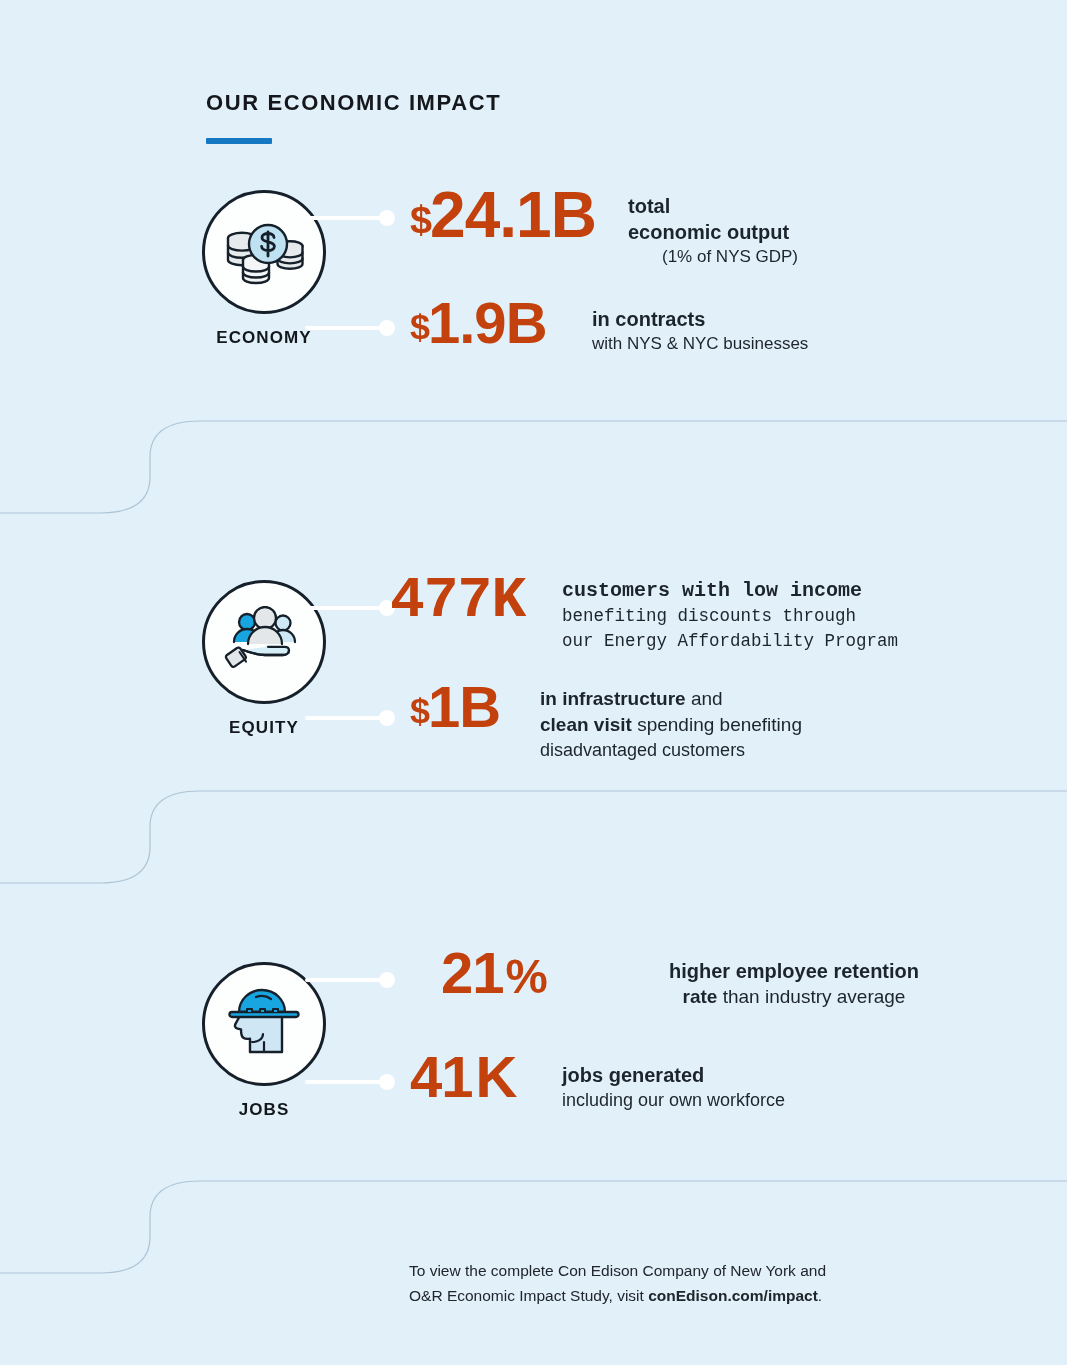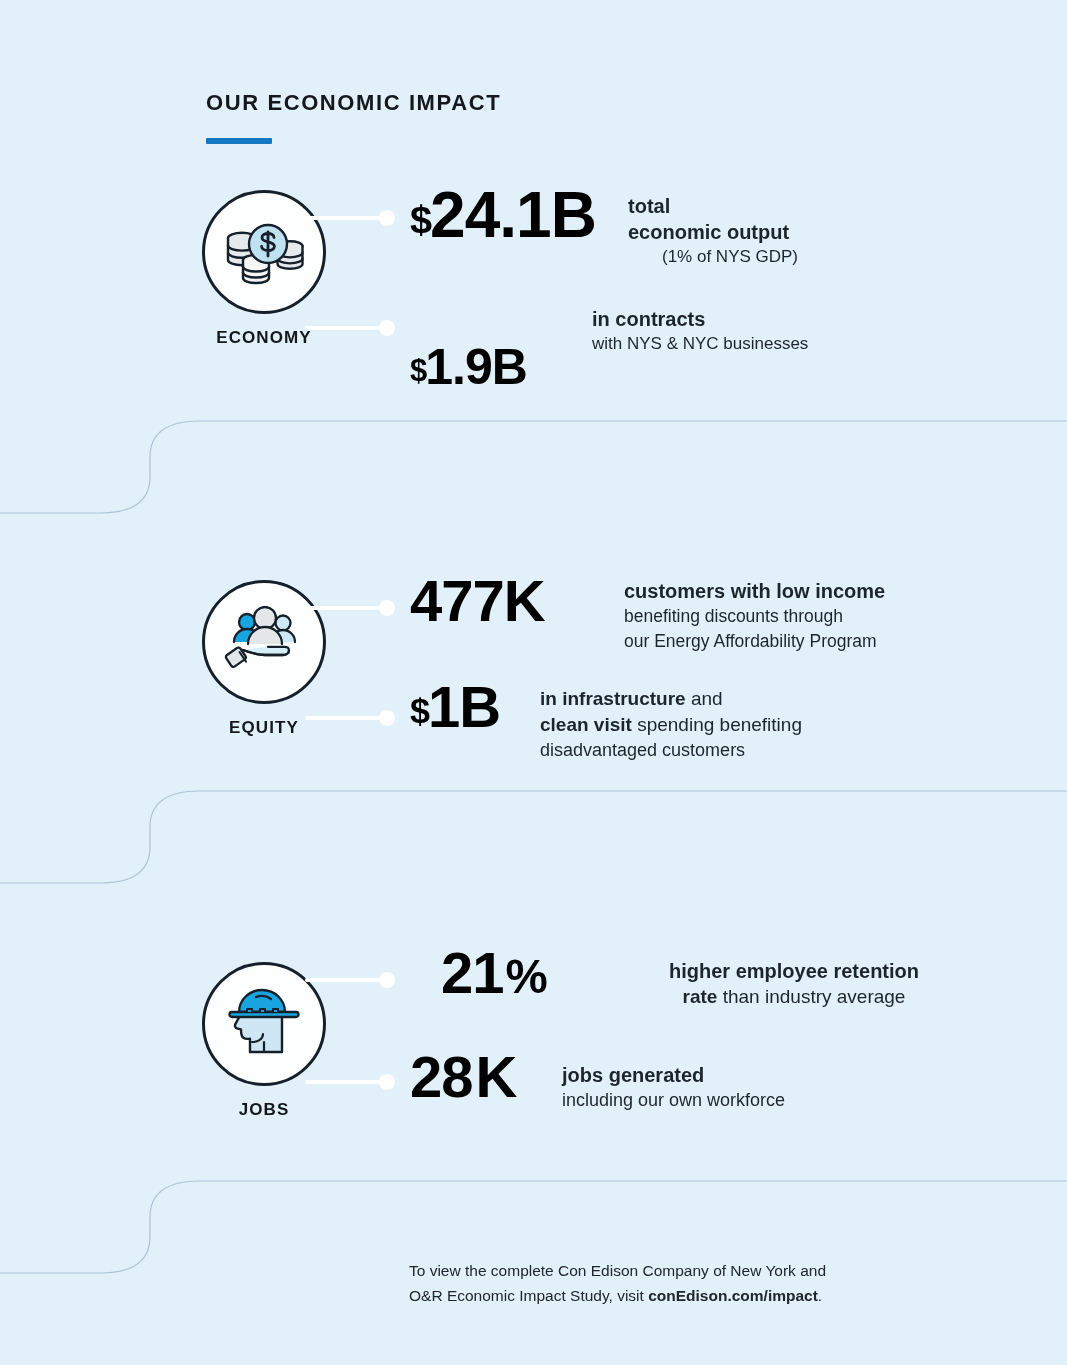--- a/index.html
+++ b/index.html
@@ -82,21 +82,21 @@
     position: absolute;
     width: 16px;
     height: 16px;
     border-radius: 50%;
     background: #ffffff;
   }
 
   
   .stat-row { position: absolute; display: flex; align-items: flex-start; }
   .stat-value {
-    color: #000000;
+    color: #c2410c;
     font-weight: 700;
     line-height: 0.92;
     letter-spacing: -1px;
     white-space: nowrap;
     flex: 0 0 auto;
   }
   .stat-value .cur { font-size: 0.62em; vertical-align: 0.1em; letter-spacing: -2px; }
   .stat-value .pct { font-size: 0.82em; margin-left: 2px; }
   .stat-value .kk  { margin-left: 3px; }
 
@@ -190,21 +190,21 @@
           <span class="cur">$</span><span>24.1B</span>
         </div>
         <div class="stat-text" style="padding-top:8px;">
           <div class="stat-line lead" style="font-size:20px;line-height:1.28;">total</div>
           <div class="stat-line lead" style="font-size:20px;line-height:1.28;">economic output</div>
           <div class="stat-line sub" style="font-size:17px;line-height:1.45;margin-left:34px;">(1% of NYS GDP)</div>
         </div>
       </div>
 
       <div class="stat-row" style="left:410px;top:106px;width:560px;">
-        <div class="stat-value" style="font-size:50px;min-width:182px;margin-top:48px;">
+        <div class="stat-value" style="font-size:58px;min-width:182px;">
           <span class="cur">$</span><span>1.9B</span>
         </div>
         <div class="stat-text" style="padding-top:10px;">
           <div class="stat-line lead" style="font-size:20px;line-height:1.3;">in contracts</div>
           <div class="stat-line sub" style="font-size:17px;line-height:1.45;">with NYS &amp; NYC businesses</div>
         </div>
       </div>
 
     </div>
   </div>
@@ -235,25 +235,25 @@
           </svg>
         </div>
         <div class="medallion-label">EQUITY</div>
       </div>
 
       <div class="connector" style="left:305px;top:26px;width:88px;"></div>
       <div class="connector-dot" style="left:379px;top:20px;"></div>
       <div class="connector" style="left:305px;top:136px;width:88px;"></div>
       <div class="connector-dot" style="left:379px;top:130px;"></div>
 
-      <div class="stat-row" style="left:410px;top:-6px;width:600px;">
+      <div class="stat-row" style="left:390px;top:-6px;width:600px;font-family:Liberation Mono, monospace;">
         <div class="stat-value" style="font-size:58px;min-width:172px;">
           <span>477K</span>
         </div>
-        <div class="stat-text" style="padding-top:4px;margin-left:42px;">
+        <div class="stat-text" style="padding-top:4px;">
           <div class="stat-line lead" style="font-size:20px;line-height:1.3;">customers with low income</div>
           <div class="stat-line sub" style="font-size:17.5px;line-height:1.42;">benefiting discounts through</div>
           <div class="stat-line sub" style="font-size:17.5px;line-height:1.42;">our Energy Affordability Program</div>
         </div>
       </div>
 
       <div class="stat-row" style="left:410px;top:100px;width:600px;">
         <div class="stat-value" style="font-size:58px;min-width:130px;">
           <span class="cur">$</span><span>1B</span>
         </div>
@@ -304,21 +304,21 @@
           <span>21</span><span class="pct">%</span>
         </div>
         <div class="stat-text" style="padding-top:12px;">
           <div class="stat-line lead" style="font-size:20px;line-height:1.3;">higher employee retention</div>
           <div class="stat-line" style="font-size:19px;line-height:1.34;"><span class="lead">rate </span><span class="sub">than industry average</span></div>
         </div>
       </div>
 
       <div class="stat-row" style="left:410px;top:88px;width:600px;">
         <div class="stat-value" style="font-size:58px;min-width:152px;">
-          <span>28</span><span class="kk">K</span>
+          <span>41</span><span class="kk">K</span>
         </div>
         <div class="stat-text" style="padding-top:12px;">
           <div class="stat-line lead" style="font-size:20px;line-height:1.3;">jobs generated</div>
           <div class="stat-line sub" style="font-size:18px;line-height:1.4;">including our own workforce</div>
         </div>
       </div>
 
     </div>
   </div>
 

